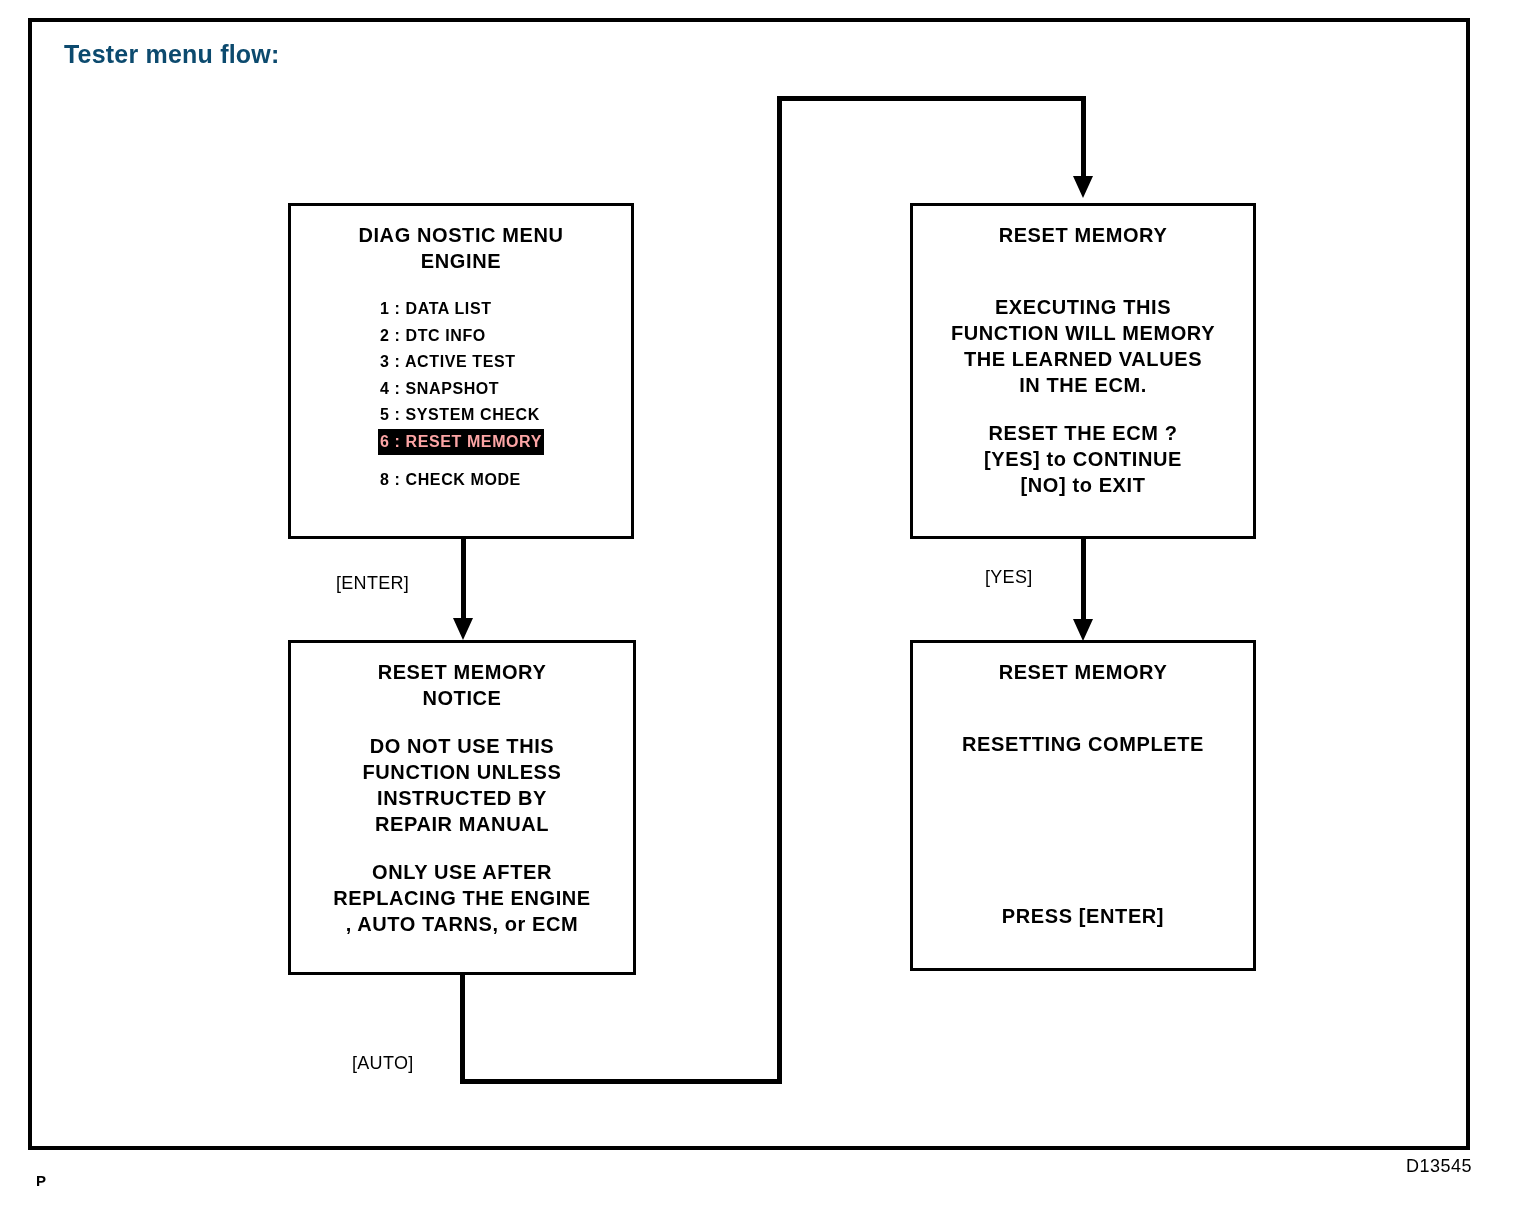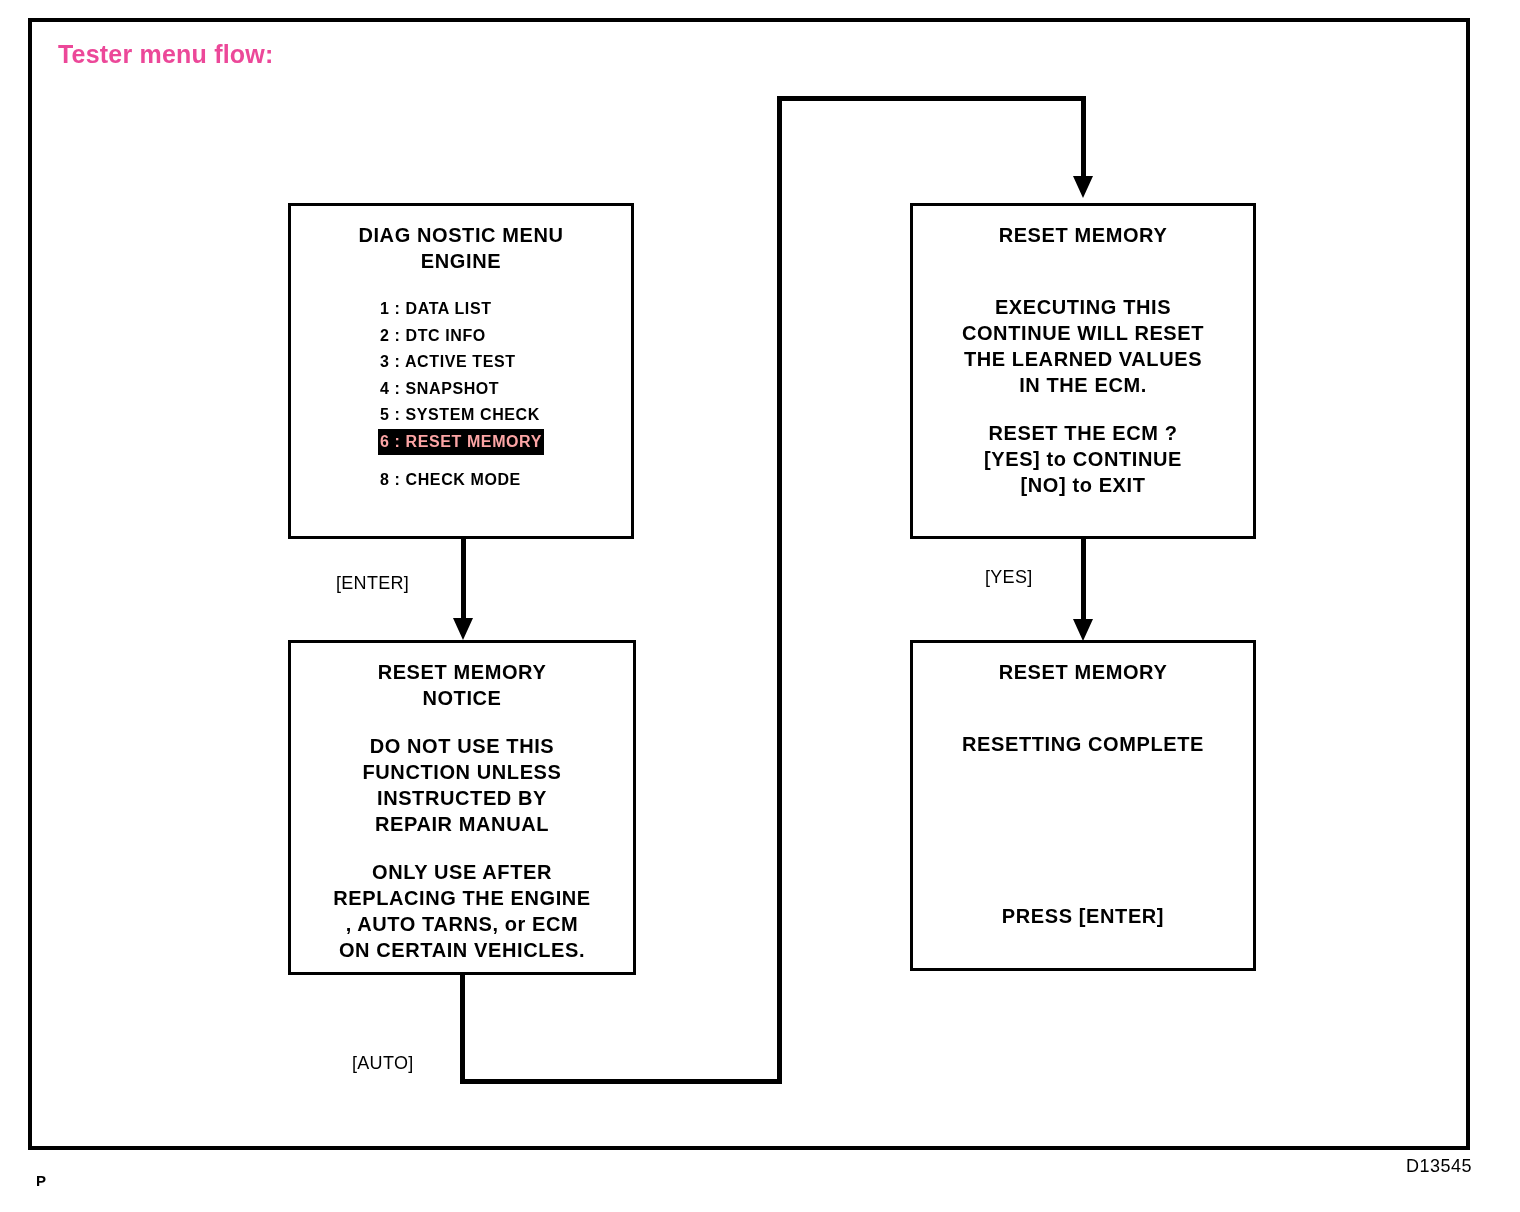--- a/index.html
+++ b/index.html
@@ -26,25 +26,25 @@
     width: 1442px;
     height: 1132px;
     border: 4px solid #000000;
     box-sizing: border-box;
     background: #ffffff;
   }
 
   
   #diagram-title {
     position: absolute;
-    left: 58px;
+    left: 64px;
     top: 40px;
     font-size: 25px;
     font-weight: bold;
-    color: #ec4899;
+    color: #0c4a6e;
     letter-spacing: 0.2px;
     white-space: nowrap;
   }
 
   
   .screen-box {
     position: absolute;
     border: 3px solid #000000;
     box-sizing: border-box;
     background: #ffffff;
@@ -171,30 +171,29 @@
       <div class="screen-line">NOTICE</div>
       <div class="screen-gap"></div>
       <div class="screen-line">DO  NOT  USE  THIS</div>
       <div class="screen-line">FUNCTION  UNLESS</div>
       <div class="screen-line">INSTRUCTED  BY</div>
       <div class="screen-line">REPAIR  MANUAL</div>
       <div class="screen-gap"></div>
       <div class="screen-line">ONLY  USE  AFTER</div>
       <div class="screen-line">REPLACING  THE  ENGINE</div>
       <div class="screen-line">,  AUTO  TARNS,  or  ECM</div>
-      <div class="screen-line">ON  CERTAIN  VEHICLES.</div>
     </div>
   </div>
 
   <div class="screen-box" id="box-reset-confirm">
     <div class="box-inner">
       <div class="screen-line">RESET  MEMORY</div>
       <div class="screen-gap-lg"></div>
       <div class="screen-line">EXECUTING  THIS</div>
-      <div class="screen-line">CONTINUE  WILL  RESET</div>
+      <div class="screen-line">FUNCTION  WILL  MEMORY</div>
       <div class="screen-line">THE  LEARNED  VALUES</div>
       <div class="screen-line">IN  THE  ECM.</div>
       <div class="screen-gap"></div>
       <div class="screen-line">RESET  THE  ECM ?</div>
       <div class="screen-line">[YES]  to  CONTINUE</div>
       <div class="screen-line">[NO]  to  EXIT</div>
     </div>
   </div>
 
   <div class="screen-box" id="box-reset-complete">

